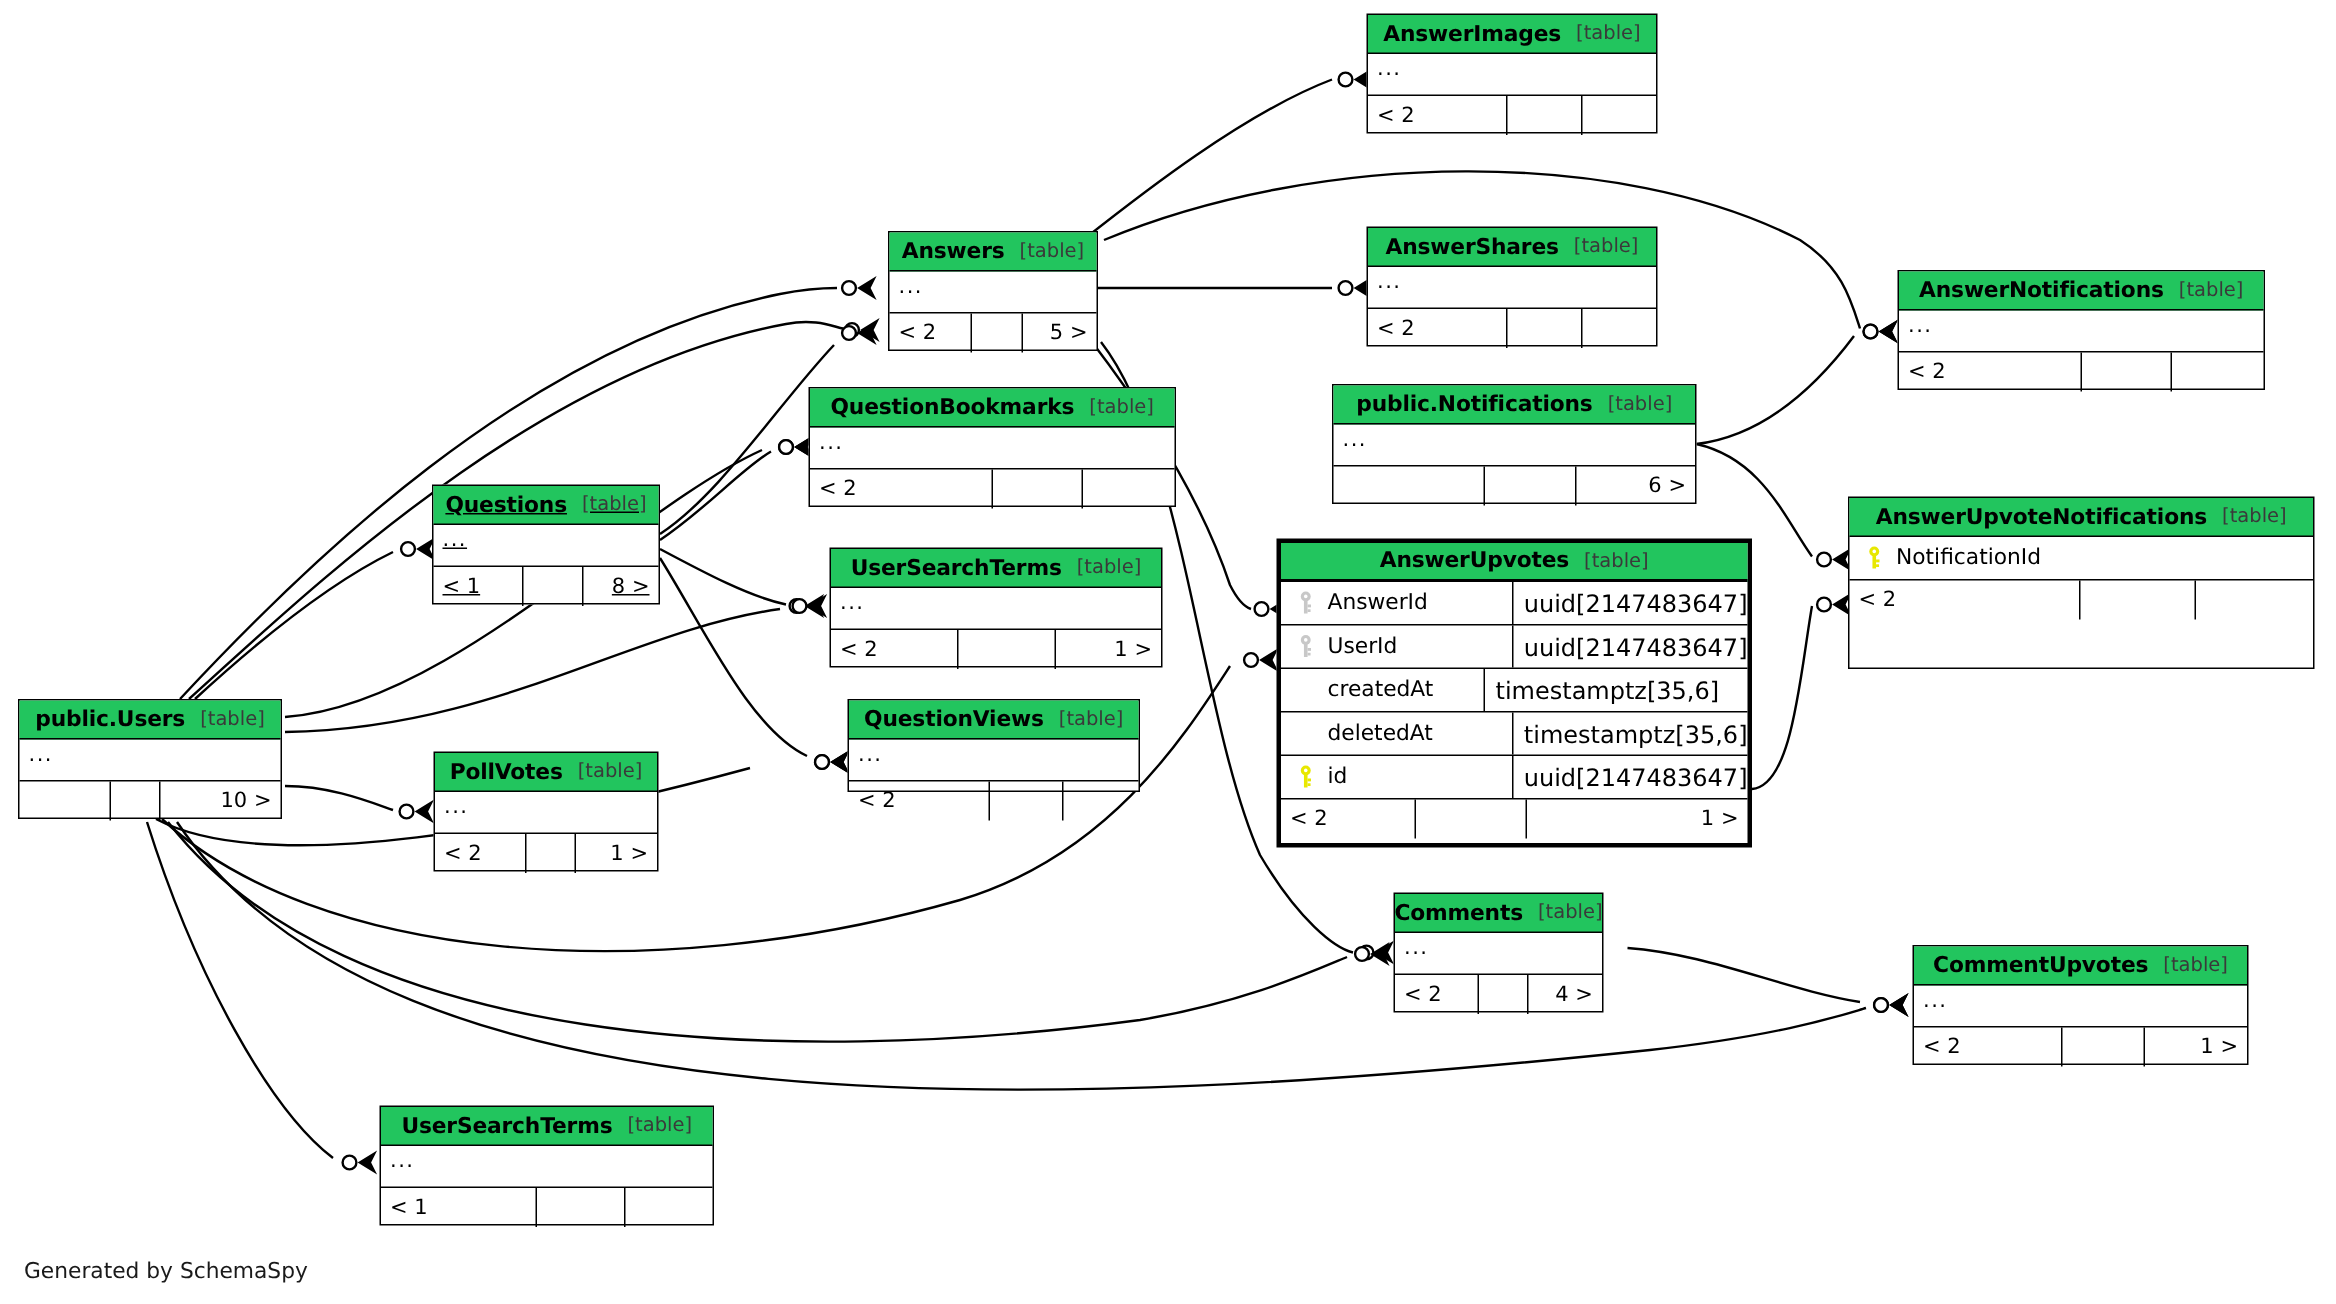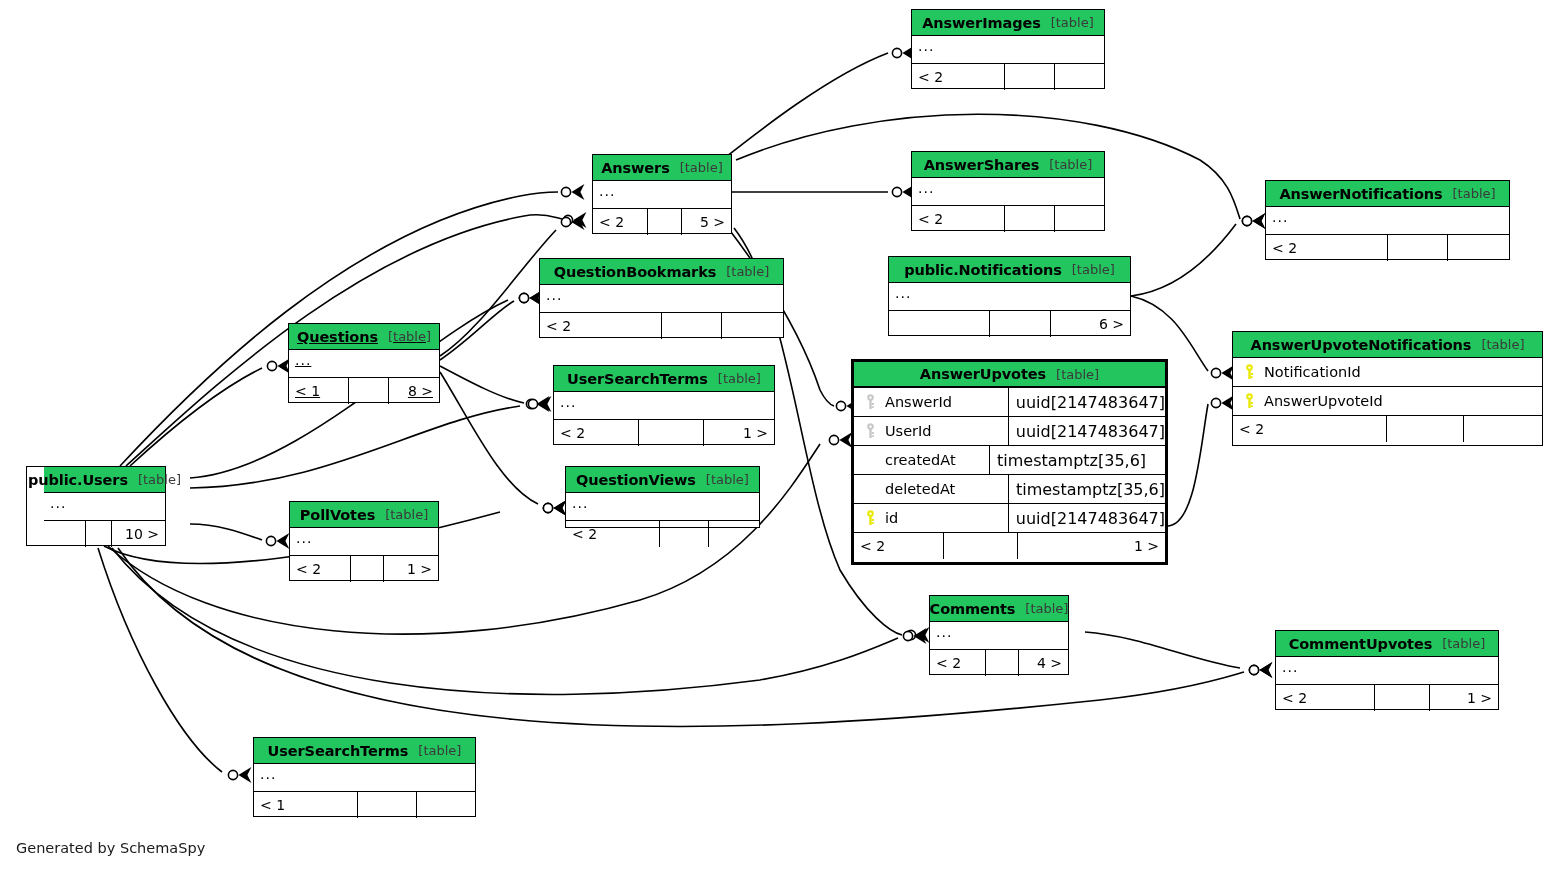--- a/index.html
+++ b/index.html
@@ -345,34 +345,20 @@
                 <circle cx="4.5" cy="3.6" r="3.3" fill="#e8e800"></circle>
                 <circle cx="4.5" cy="3.6" r="1.2" fill="#ffffff"></circle>
                 <rect x="3.3" y="5.5" width="2.4" height="9.5" fill="#e8e800"></rect>
                 <rect x="5.7" y="9.0" width="2.3" height="1.9" fill="#e8e800"></rect>
                 <rect x="5.7" y="12.2" width="2.0" height="1.8" fill="#e8e800"></rect>
               </svg>
             </span>
             <span>NotificationId</span>
           </div>
         </div>
-        <div class="col-row">
-          <div class="col-name" style="width:311px;border-right:none;">
-            <span class="keyslot">
-              <svg class="key-svg" width="9" height="16" viewBox="0 0 9 16">
-                <circle cx="4.5" cy="3.6" r="3.3" fill="#e8e800"></circle>
-                <circle cx="4.5" cy="3.6" r="1.2" fill="#ffffff"></circle>
-                <rect x="3.3" y="5.5" width="2.4" height="9.5" fill="#e8e800"></rect>
-                <rect x="5.7" y="9.0" width="2.3" height="1.9" fill="#e8e800"></rect>
-                <rect x="5.7" y="12.2" width="2.0" height="1.8" fill="#e8e800"></rect>
-              </svg>
-            </span>
-            <span>AnswerUpvoteId</span>
-          </div>
-        </div>
         <div class="node-foot">
           <div class="fc left" style="width:155px;">&lt; 2</div>
           <div class="fc left" style="width:78px;"></div>
           <div class="fc right" style="width:78px;"></div>
         </div>
       </div>
       <div class="node" style="left: 553px; top: 365px; width: 222px; height: 80px;">
         <div class="node-title">
           <span class="t-name">UserSearchTerms</span>
           <span class="t-tag">[table]</span>
@@ -487,21 +473,21 @@
         </div>
         <div class="node-body">
           <span class="ellip">...</span>
         </div>
         <div class="node-foot">
           <div class="fc left" style="width:62px;">&lt; 2</div>
           <div class="fc left" style="width:33px;"></div>
           <div class="fc right" style="width:55px;">1 &gt;</div>
         </div>
       </div>
-      <div class="node" style="left: 26px; top: 466px; width: 140px; height: 80px; padding-left: 17px;">
+      <div class="node" style="left: 12px; top: 466px; width: 176px; height: 80px;">
         <div class="node-title">
           <span class="t-name">public.Users</span>
           <span class="t-tag">[table]</span>
         </div>
         <div class="node-body">
           <span class="ellip">...</span>
         </div>
         <div class="node-foot">
           <div class="fc left" style="width:62px;"></div>
           <div class="fc left" style="width:33px;"></div>

